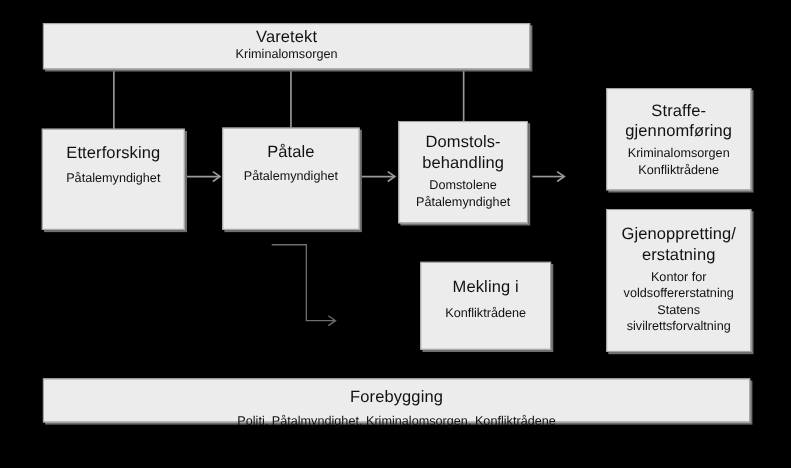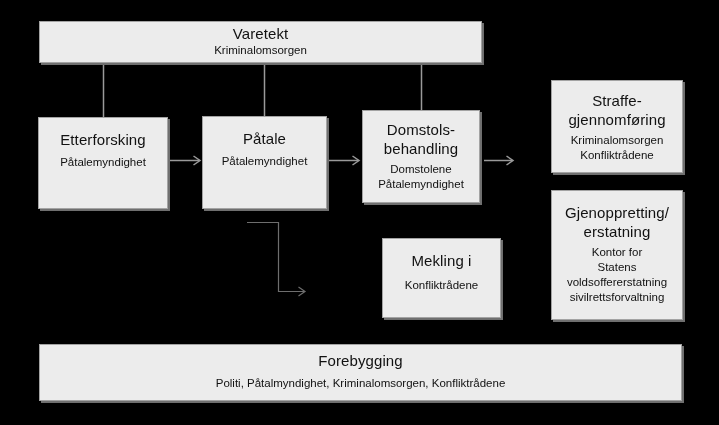--- a/index.html
+++ b/index.html
@@ -29,21 +29,21 @@
   .b-varetekt        { left: 39px;  top: 21px;  width: 443px; height: 42px;  padding-top: 3px; }
   .b-varetekt .title { line-height: 18px; text-align: center; }
   .b-varetekt .sub   { line-height: 14px; }
 
   .b-etterforsking   { left: 38px;  top: 117px; width: 130px; height: 92px;  padding-top: 12px; }
   .b-patale          { left: 202px; top: 116px; width: 125px; height: 93px;  padding-top: 12px; }
   .b-domstol         { left: 362px; top: 110px; width: 118px; height: 93px;  padding-top: 9px; }
   .b-straffe         { left: 551px; top: 80px;  width: 132px; height: 93px;  padding-top: 10px; }
   .b-gjenoppretting  { left: 551px; top: 190px; width: 132px; height: 130px; padding-top: 12px; }
   .b-mekling         { left: 382px; top: 238px; width: 119px; height: 80px;  padding-top: 12px; }
-  .b-forebygging     { left: 39px;  top: 344px; width: 643px; height: 57px;  padding-top: 6px; }
+  .b-forebygging     { left: 39px;  top: 344px; width: 643px; height: 40px;  padding-top: 6px; }
 
   .gap-sm .sub { margin-top: 4px; }
   .gap-md .sub { margin-top: 6px; }
   .gap-lg .sub { margin-top: 8px; }
 
   .connector-layer {
     position: absolute;
     left: 0; top: 0;
     width: 719px; height: 425px;
     pointer-events: none;
@@ -128,22 +128,22 @@
     </div>
   </div>
 
   <div class="box b-gjenoppretting gap-sm">
     <div class="title">
       <div>Gjenoppretting/</div>
       <div>erstatning</div>
     </div>
     <div class="sub">
       <div>Kontor for</div>
+      <div>voldsoffererstatning</div>
       <div>Statens</div>
-      <div>voldsoffererstatning</div>
       <div>sivilrettsforvaltning</div>
     </div>
   </div>
 
   <div class="box b-mekling gap-lg">
     <div class="title">
       <div>Mekling i</div>
     </div>
     <div class="sub">
       <div>Konfliktrådene</div>

